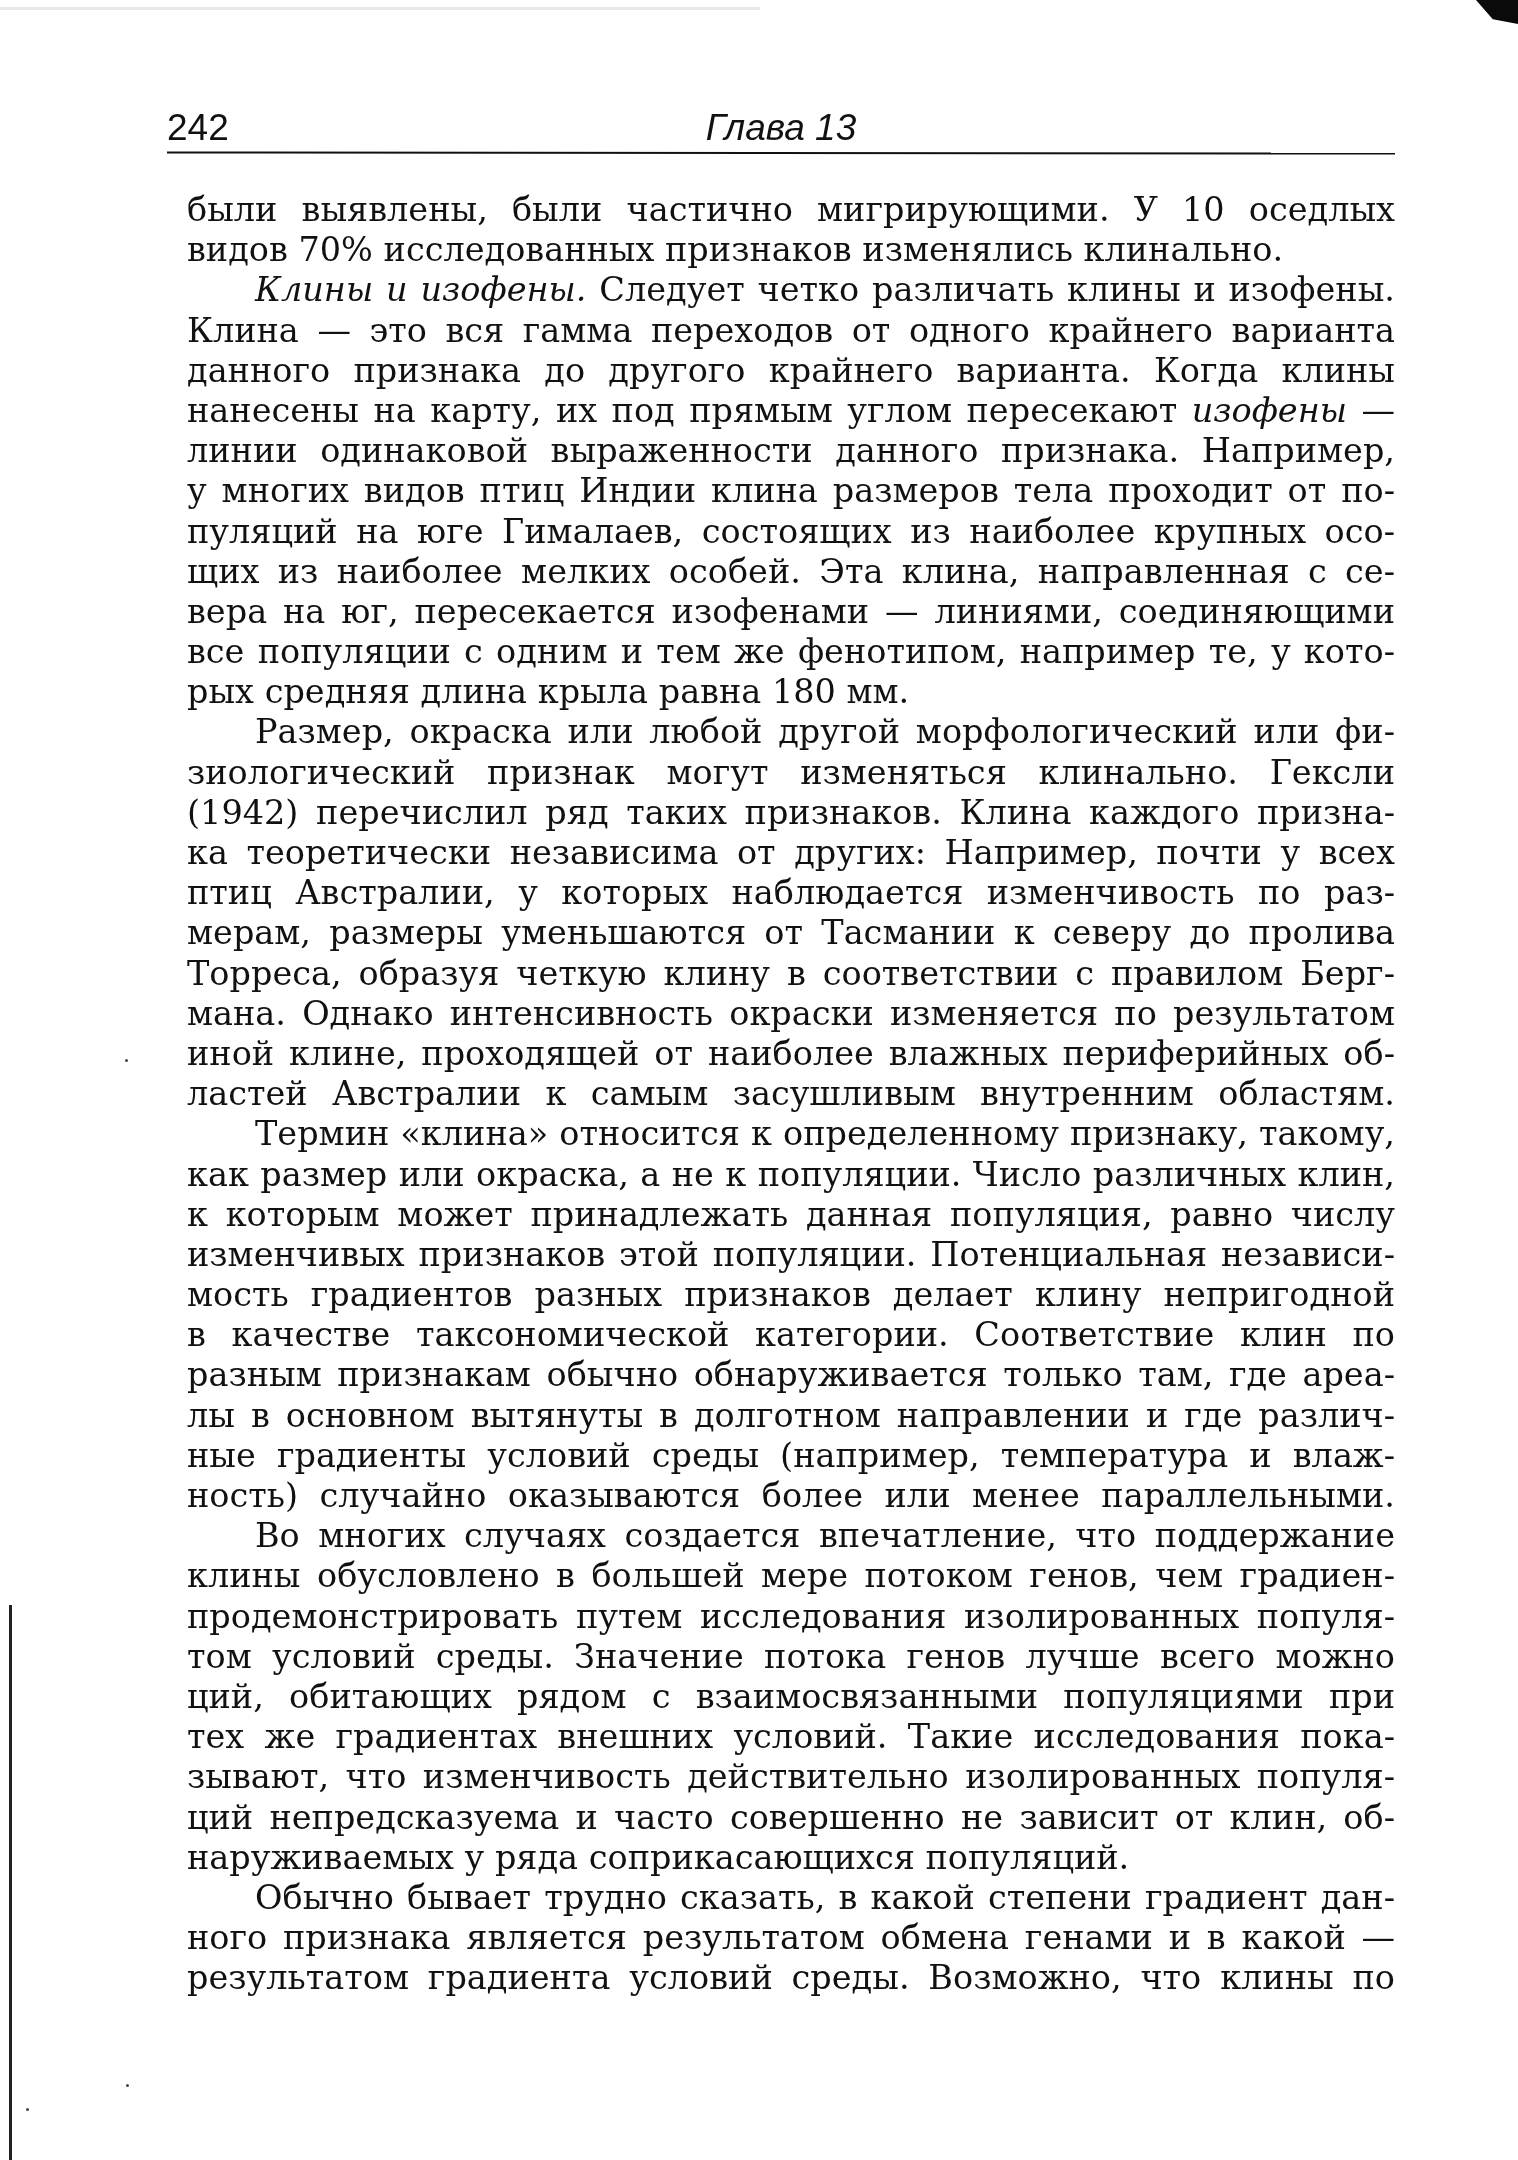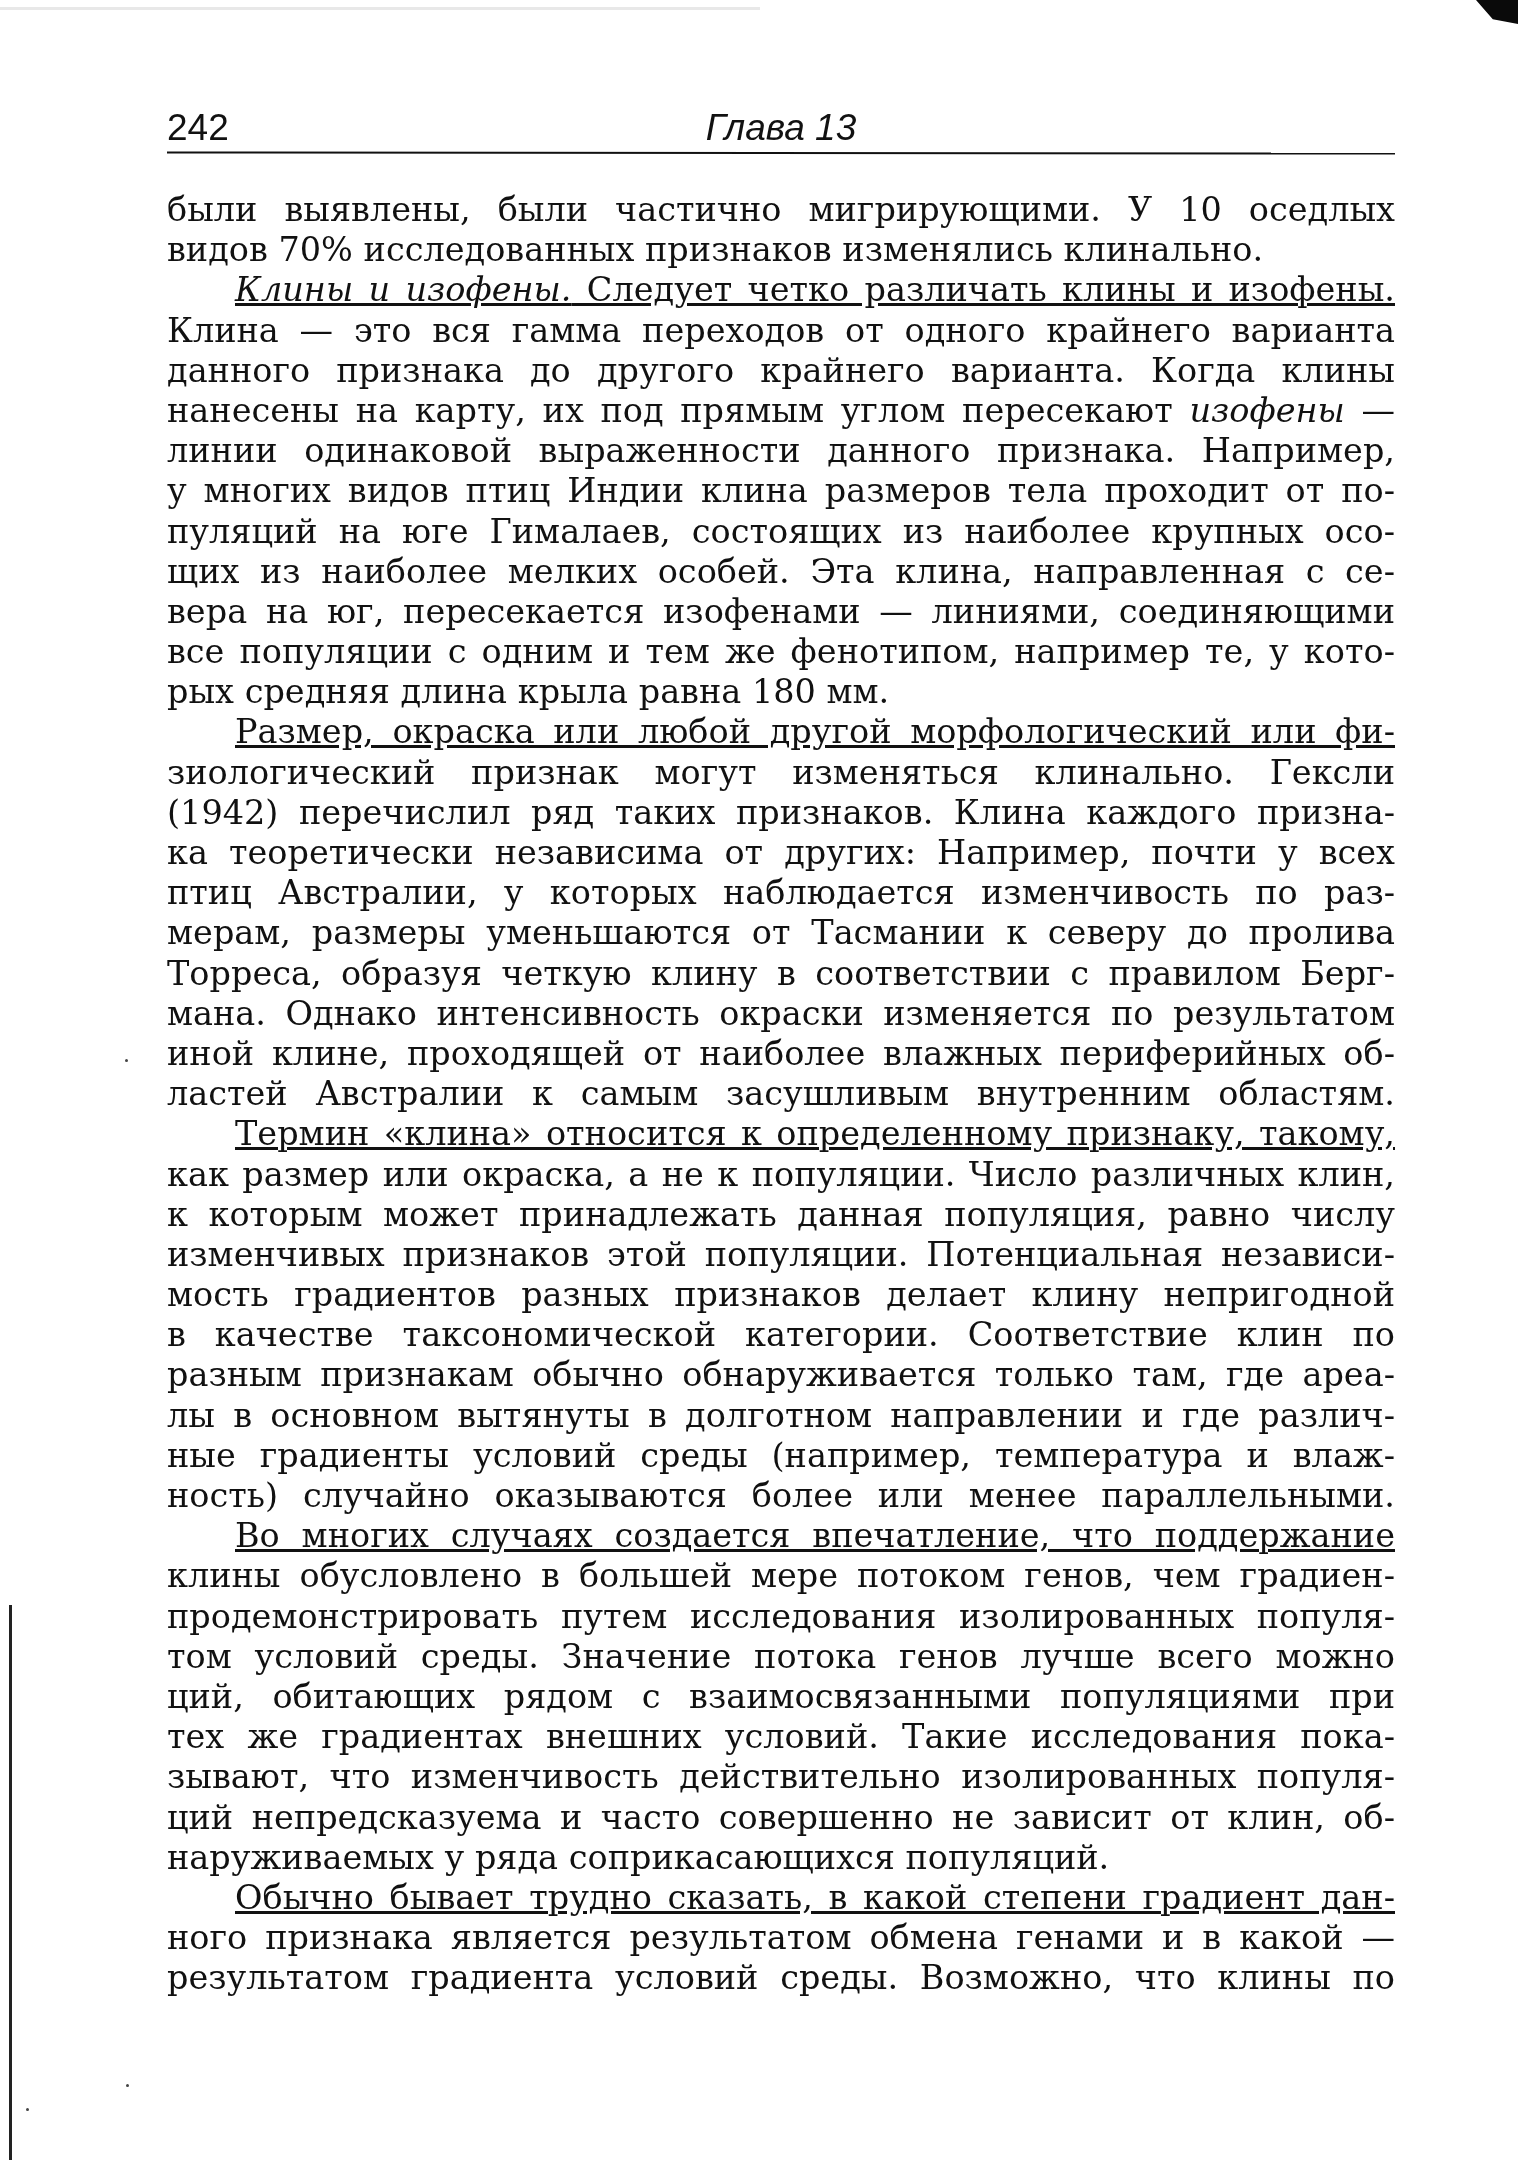--- a/index.html
+++ b/index.html
@@ -84,24 +84,24 @@
     line-height: 40.2px;
     text-align: justify;
     text-align-last: justify;
   }
   .line {
     display: block;
     white-space: nowrap;
     text-align: justify;
     text-align-last: justify;
     height: 40.2px;
+    margin-left: 20px;
   }
   .line.indent {
     padding-left: 68px;
-    text-decoration: underline;
   }
   .line.last {
     text-align-last: left;
   }
   .line em {
     font-style: italic;
   }
 </style>
 </head>
 <body>

